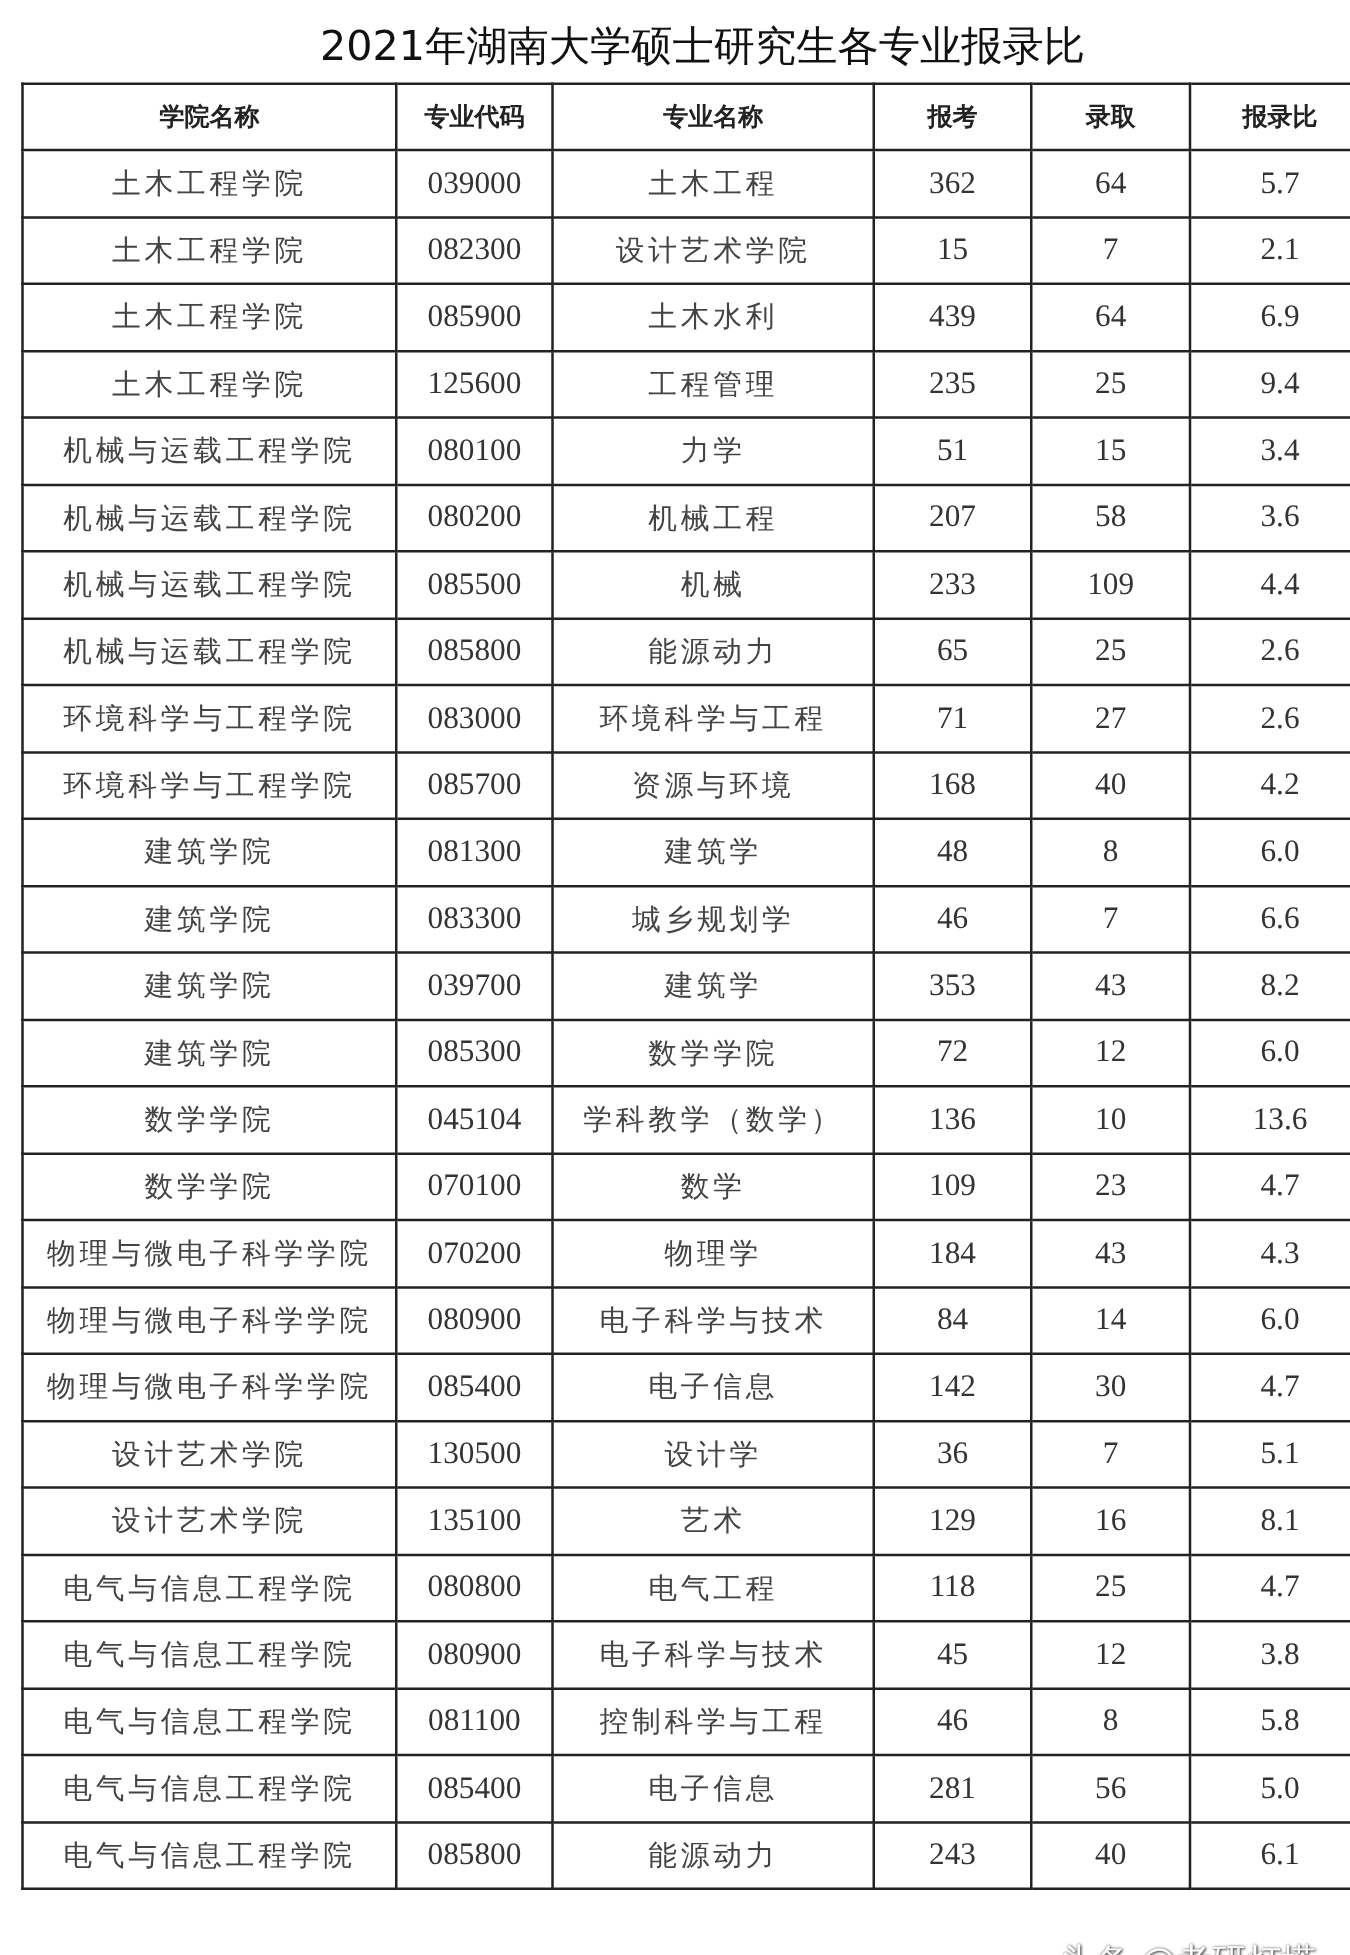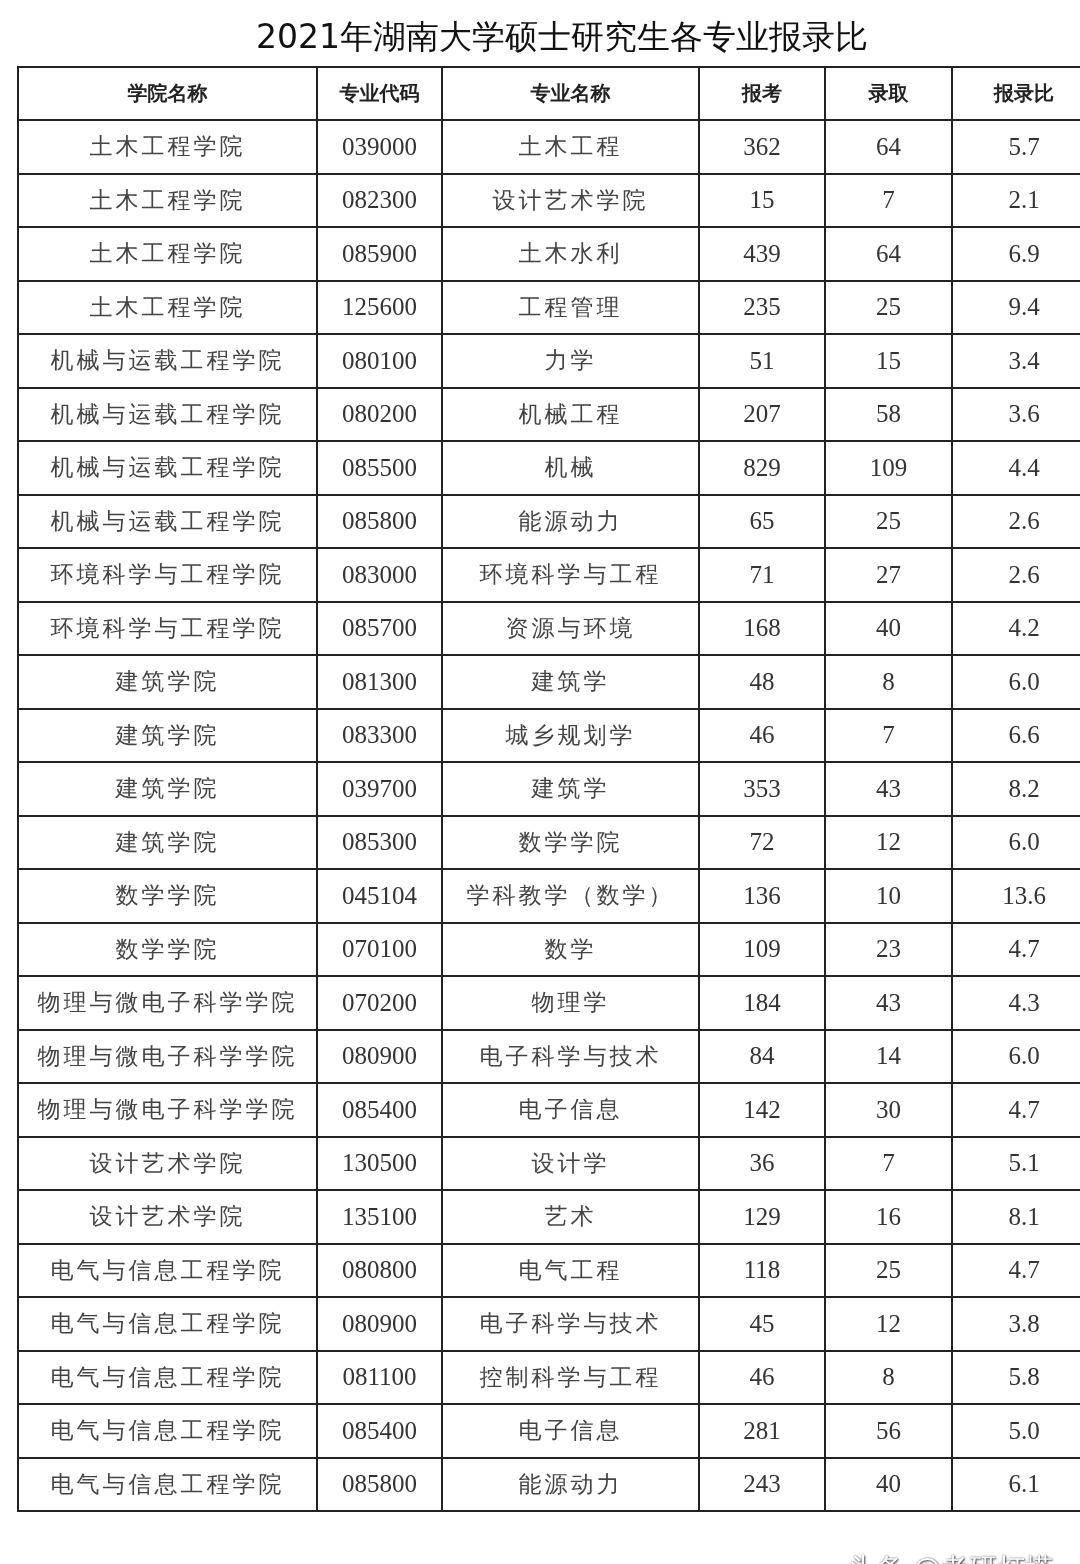--- a/index.html
+++ b/index.html
@@ -92,21 +92,21 @@
         <td class="num">080200</td>
         <td class="cn">机械工程</td>
         <td class="num">207</td>
         <td class="num">58</td>
         <td class="num">3.6</td>
       </tr>
       <tr>
         <td class="cn">机械与运载工程学院</td>
         <td class="num">085500</td>
         <td class="cn">机械</td>
-        <td class="num">829</td>
+        <td class="num">233</td>
         <td class="num">109</td>
         <td class="num">4.4</td>
       </tr>
       <tr>
         <td class="cn">机械与运载工程学院</td>
         <td class="num">085800</td>
         <td class="cn">能源动力</td>
         <td class="num">65</td>
         <td class="num">25</td>
         <td class="num">2.6</td>

